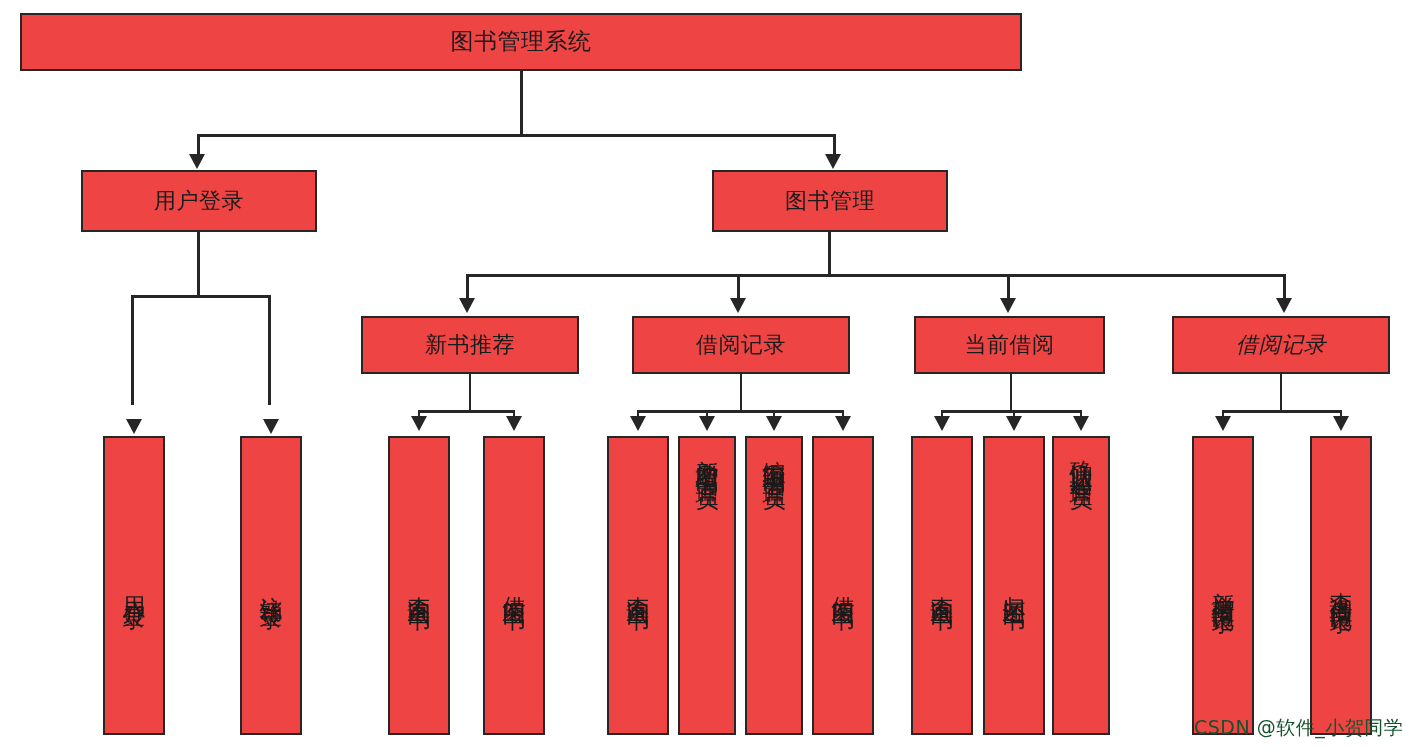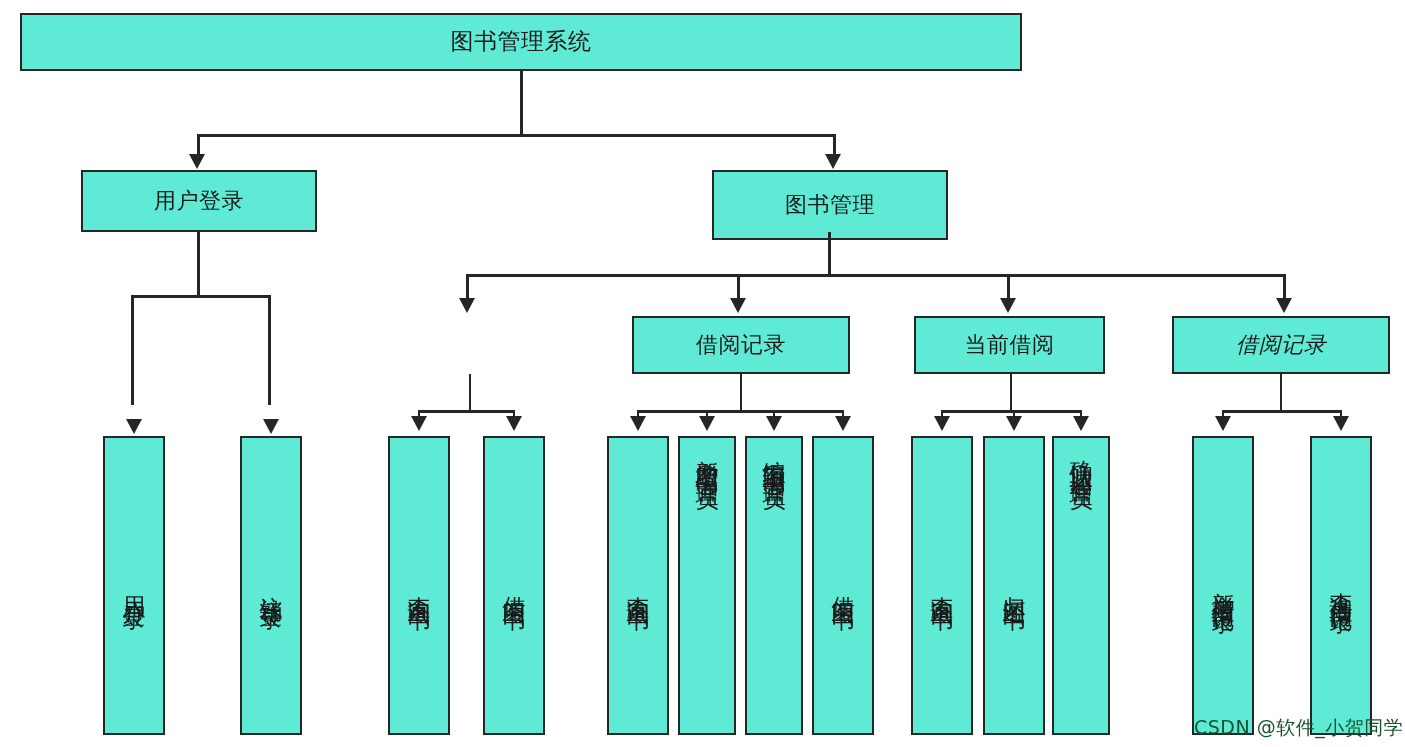--- a/index.html
+++ b/index.html
@@ -15,21 +15,21 @@
     position: relative;
     width: 1405px;
     height: 747px;
     background: #ffffff;
     overflow: hidden;
   }
   .node {
     position: absolute;
     box-sizing: border-box;
     border: 2.5px solid #262626;
-    background: #5eead4;
+    background: #ef4444;
     display: flex;
     align-items: center;
     justify-content: center;
   }
   .node .label {
     color: #1a1a1a;
     line-height: 1.18;
     letter-spacing: 0.5px;
     white-space: nowrap;
     text-align: center;
@@ -99,21 +99,21 @@
   <div class="vline" id="c-root-stem" style="left: 520px; top: 71px; height: 63px;"></div>
   <div class="hline" id="c-root-bus" style="left: 197px; top: 134px; width: 636px;"></div>
   <div class="vline" id="c-root-drop-0" style="left: 197px; top: 134px; height: 22px;"></div>
   <div class="vline" id="c-root-drop-1" style="left: 833px; top: 134px; height: 22px;"></div>
   <div class="arrow" id="c-root-arrow-0" style="left: 189px; top: 154px;"></div>
   <div class="arrow" id="c-root-arrow-1" style="left: 825px; top: 154px;"></div>
 
   <div class="node horiz" id="node-l2-0" style="left: 81px; top: 170px; width: 236px; height: 62px;">
     <span class="label">用户登录</span>
   </div>
-  <div class="node horiz" id="node-l2-1" style="left: 712px; top: 170px; width: 236px; height: 70px;">
+  <div class="node horiz" id="node-l2-1" style="left: 712px; top: 170px; width: 236px; height: 62px;">
     <span class="label">图书管理</span>
   </div>
 
   <div class="vline" id="c-ul-stem" style="left: 197px; top: 232px; height: 63px;"></div>
   <div class="hline" id="c-ul-bus" style="left: 131px; top: 295px; width: 137px;"></div>
   <div class="vline" id="c-ul-drop-0" style="left: 131px; top: 295px; height: 110px;"></div>
   <div class="vline" id="c-ul-drop-1" style="left: 268px; top: 295px; height: 110px;"></div>
   <div class="arrow" id="c-ul-arrow-0" style="left: 126px; top: 419px;"></div>
   <div class="arrow" id="c-ul-arrow-1" style="left: 263px; top: 419px;"></div>
 
@@ -121,20 +121,23 @@
   <div class="hline" id="c-bm-bus" style="left: 467px; top: 274px; width: 817px;"></div>
   <div class="vline" id="c-bm-drop-0" style="left: 466px; top: 274px; height: 24px;"></div>
   <div class="vline" id="c-bm-drop-1" style="left: 737px; top: 274px; height: 24px;"></div>
   <div class="vline" id="c-bm-drop-2" style="left: 1007px; top: 274px; height: 24px;"></div>
   <div class="vline" id="c-bm-drop-3" style="left: 1283px; top: 274px; height: 24px;"></div>
   <div class="arrow" id="c-bm-arrow-0" style="left: 459px; top: 298px;"></div>
   <div class="arrow" id="c-bm-arrow-1" style="left: 730px; top: 298px;"></div>
   <div class="arrow" id="c-bm-arrow-2" style="left: 1000px; top: 298px;"></div>
   <div class="arrow" id="c-bm-arrow-3" style="left: 1276px; top: 298px;"></div>
 
+  <div class="node horiz" id="node-l3-0" style="left: 361px; top: 316px; width: 218px; height: 58px;">
+    <span class="label">新书推荐</span>
+  </div>
   <div class="node horiz" id="node-l3-1" style="left: 632px; top: 316px; width: 218px; height: 58px;">
     <span class="label">借阅记录</span>
   </div>
   <div class="node horiz" id="node-l3-2" style="left: 902px; top: 316px; width: 191px; height: 58px; margin-left: 12px;">
     <span class="label">当前借阅</span>
   </div>
   <div class="node horiz" id="node-l3-3" style="left: 1172px; top: 316px; width: 218px; height: 58px; font-style: italic;">
     <span class="label">借阅记录</span>
   </div>
 

